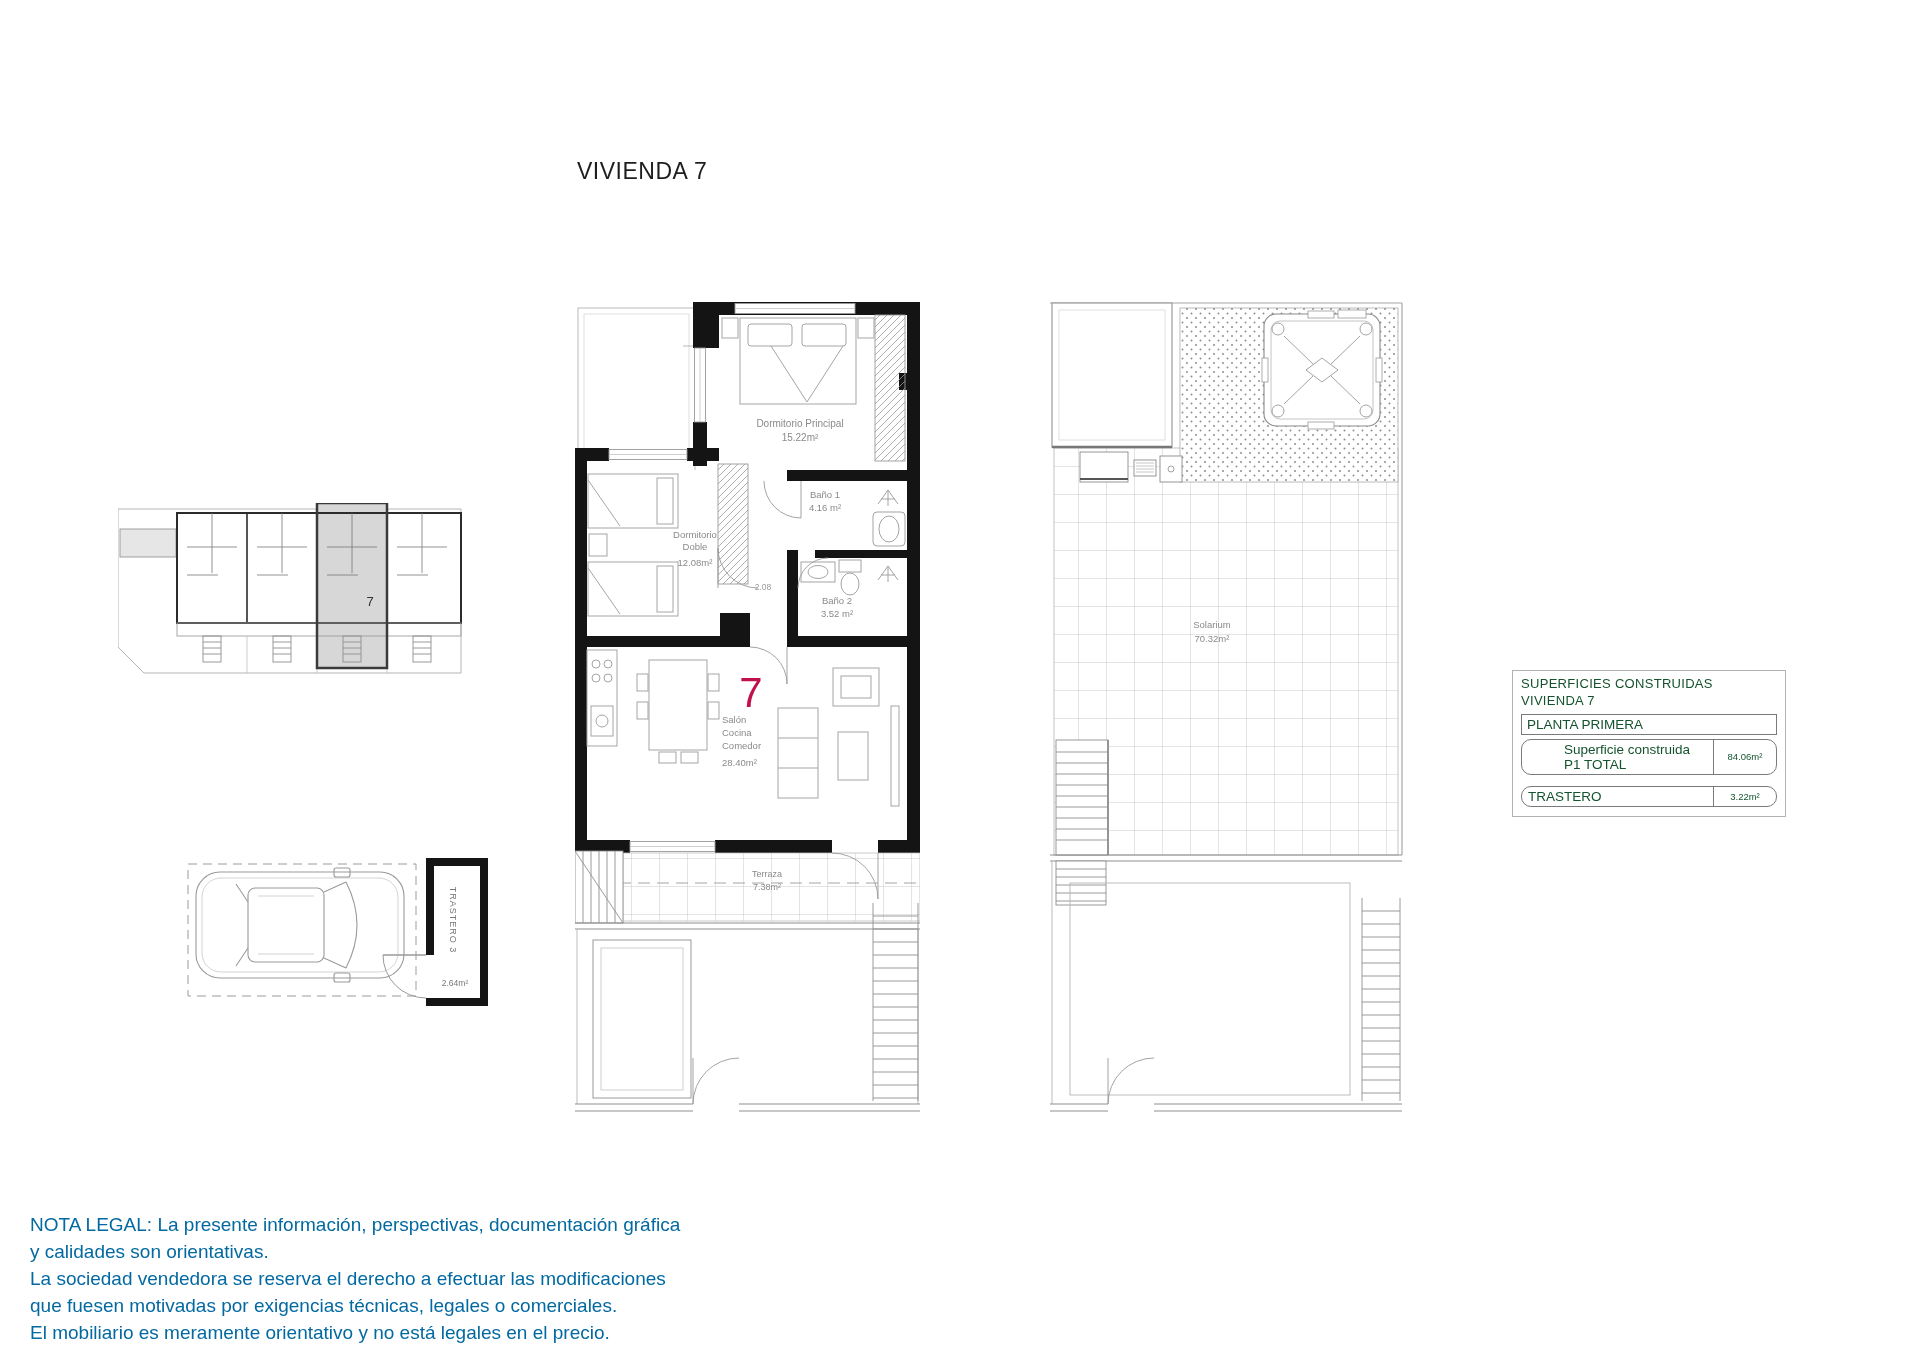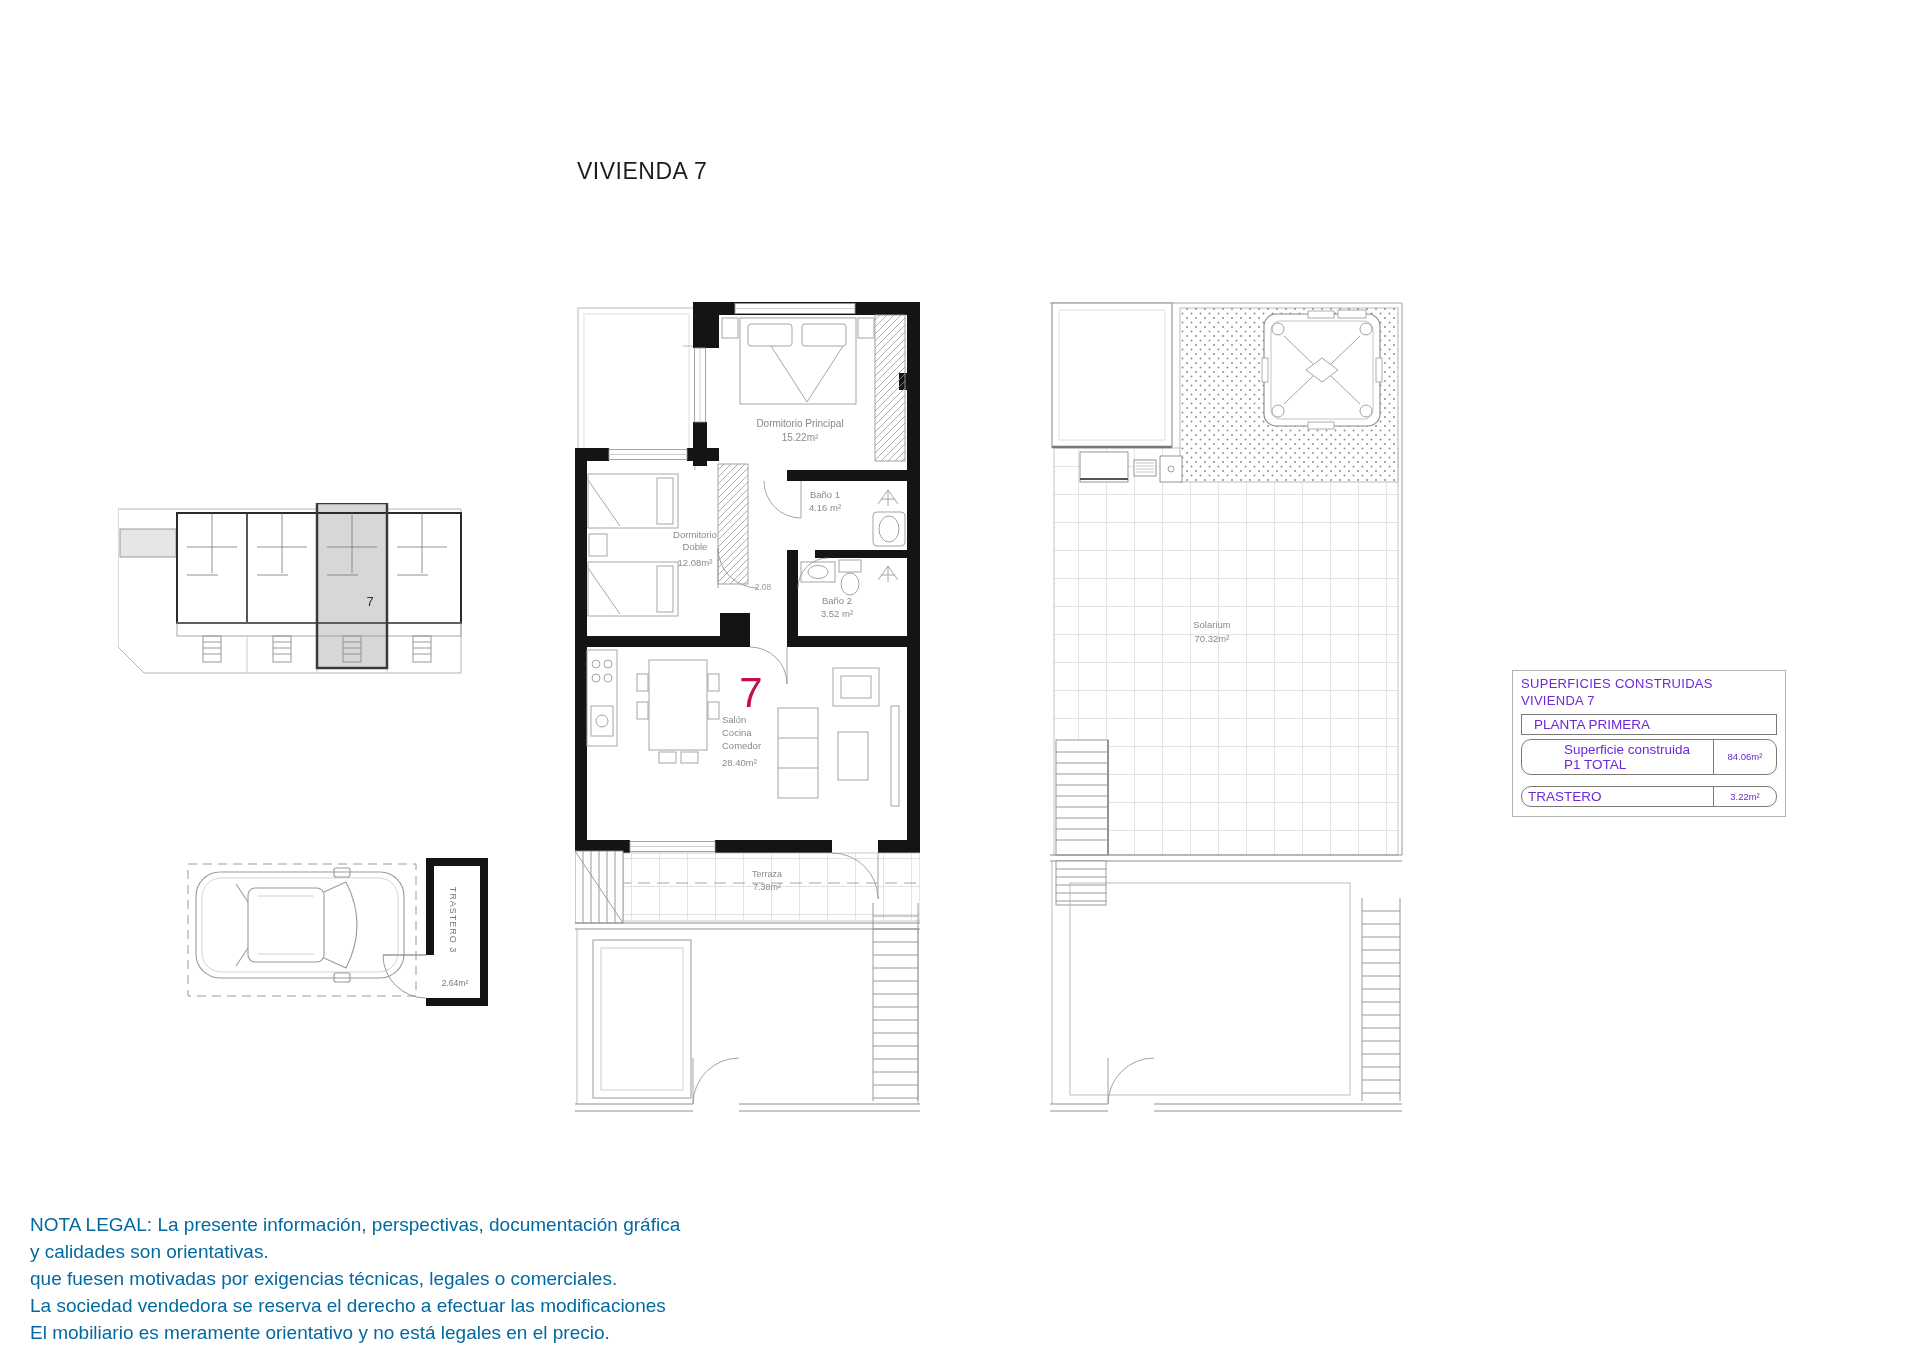--- a/index.html
+++ b/index.html
@@ -3,23 +3,23 @@
 <meta charset="utf-8">
 <style>
   html,body{margin:0;padding:0;background:#fff;}
   .canvas{position:relative;width:1920px;height:1349px;background:#ffffff;
           font-family:"Liberation Sans",sans-serif;overflow:hidden;}
   .abs{position:absolute;}
   .page-title{font-size:23px;color:#1d1d1d;letter-spacing:.5px;}
   svg text{font-family:"Liberation Sans",sans-serif;}
   .legal{font-size:19px;line-height:1.42;color:#0369a1;}
   
-  .sum-box{width:256px;border:1px solid #b3b3b3;padding:5px 8px 9px 8px;color:#6d28d9;background:#fff;}
+  .sum-box{width:256px;border:1px solid #b3b3b3;padding:5px 8px 9px 8px;color:#14532d;background:#fff;}
   .sum-head{font-size:13px;line-height:1.3;letter-spacing:.3px;}
-  .sum-row{border:1px solid #7a7a7a;font-size:13.5px;padding:2px 12px;margin-top:4px;background:#fff;}
+  .sum-row{border:1px solid #7a7a7a;font-size:13.5px;padding:2px 5px;margin-top:4px;background:#fff;}
   .sum-row.flex{display:flex;align-items:stretch;padding:0;border-radius:10px;}
   .sum-row .lbl{flex:1;padding:2px 6px;}
   .sum-row .lbl.indent{padding-left:42px;}
   .sum-row .val{width:62px;border-left:1px solid #7a7a7a;font-size:9.5px;display:flex;
                 align-items:center;justify-content:center;}
   .gap{height:7px;}
 </style>
 </head>
 <body>
 
@@ -334,18 +334,18 @@
       <div class="sum-row flex">
         <div class="lbl">TRASTERO</div>
         <div class="val">3.22m²</div>
       </div>
     </div>
   </div>
 
   <div class="abs legal" style="left:30px;top:1212px;width:720px;">
     <div>NOTA LEGAL: La presente información, perspectivas, documentación gráfica</div>
     <div>y calidades son orientativas.</div>
+    <div>La sociedad vendedora se reserva el derecho a efectuar las modificaciones</div>
     <div>que fuesen motivadas por exigencias técnicas, legales o comerciales.</div>
-    <div>La sociedad vendedora se reserva el derecho a efectuar las modificaciones</div>
     <div>El mobiliario es meramente orientativo y no está legales en el precio.</div>
   </div>
 
 </div>
 
 </body></html>

